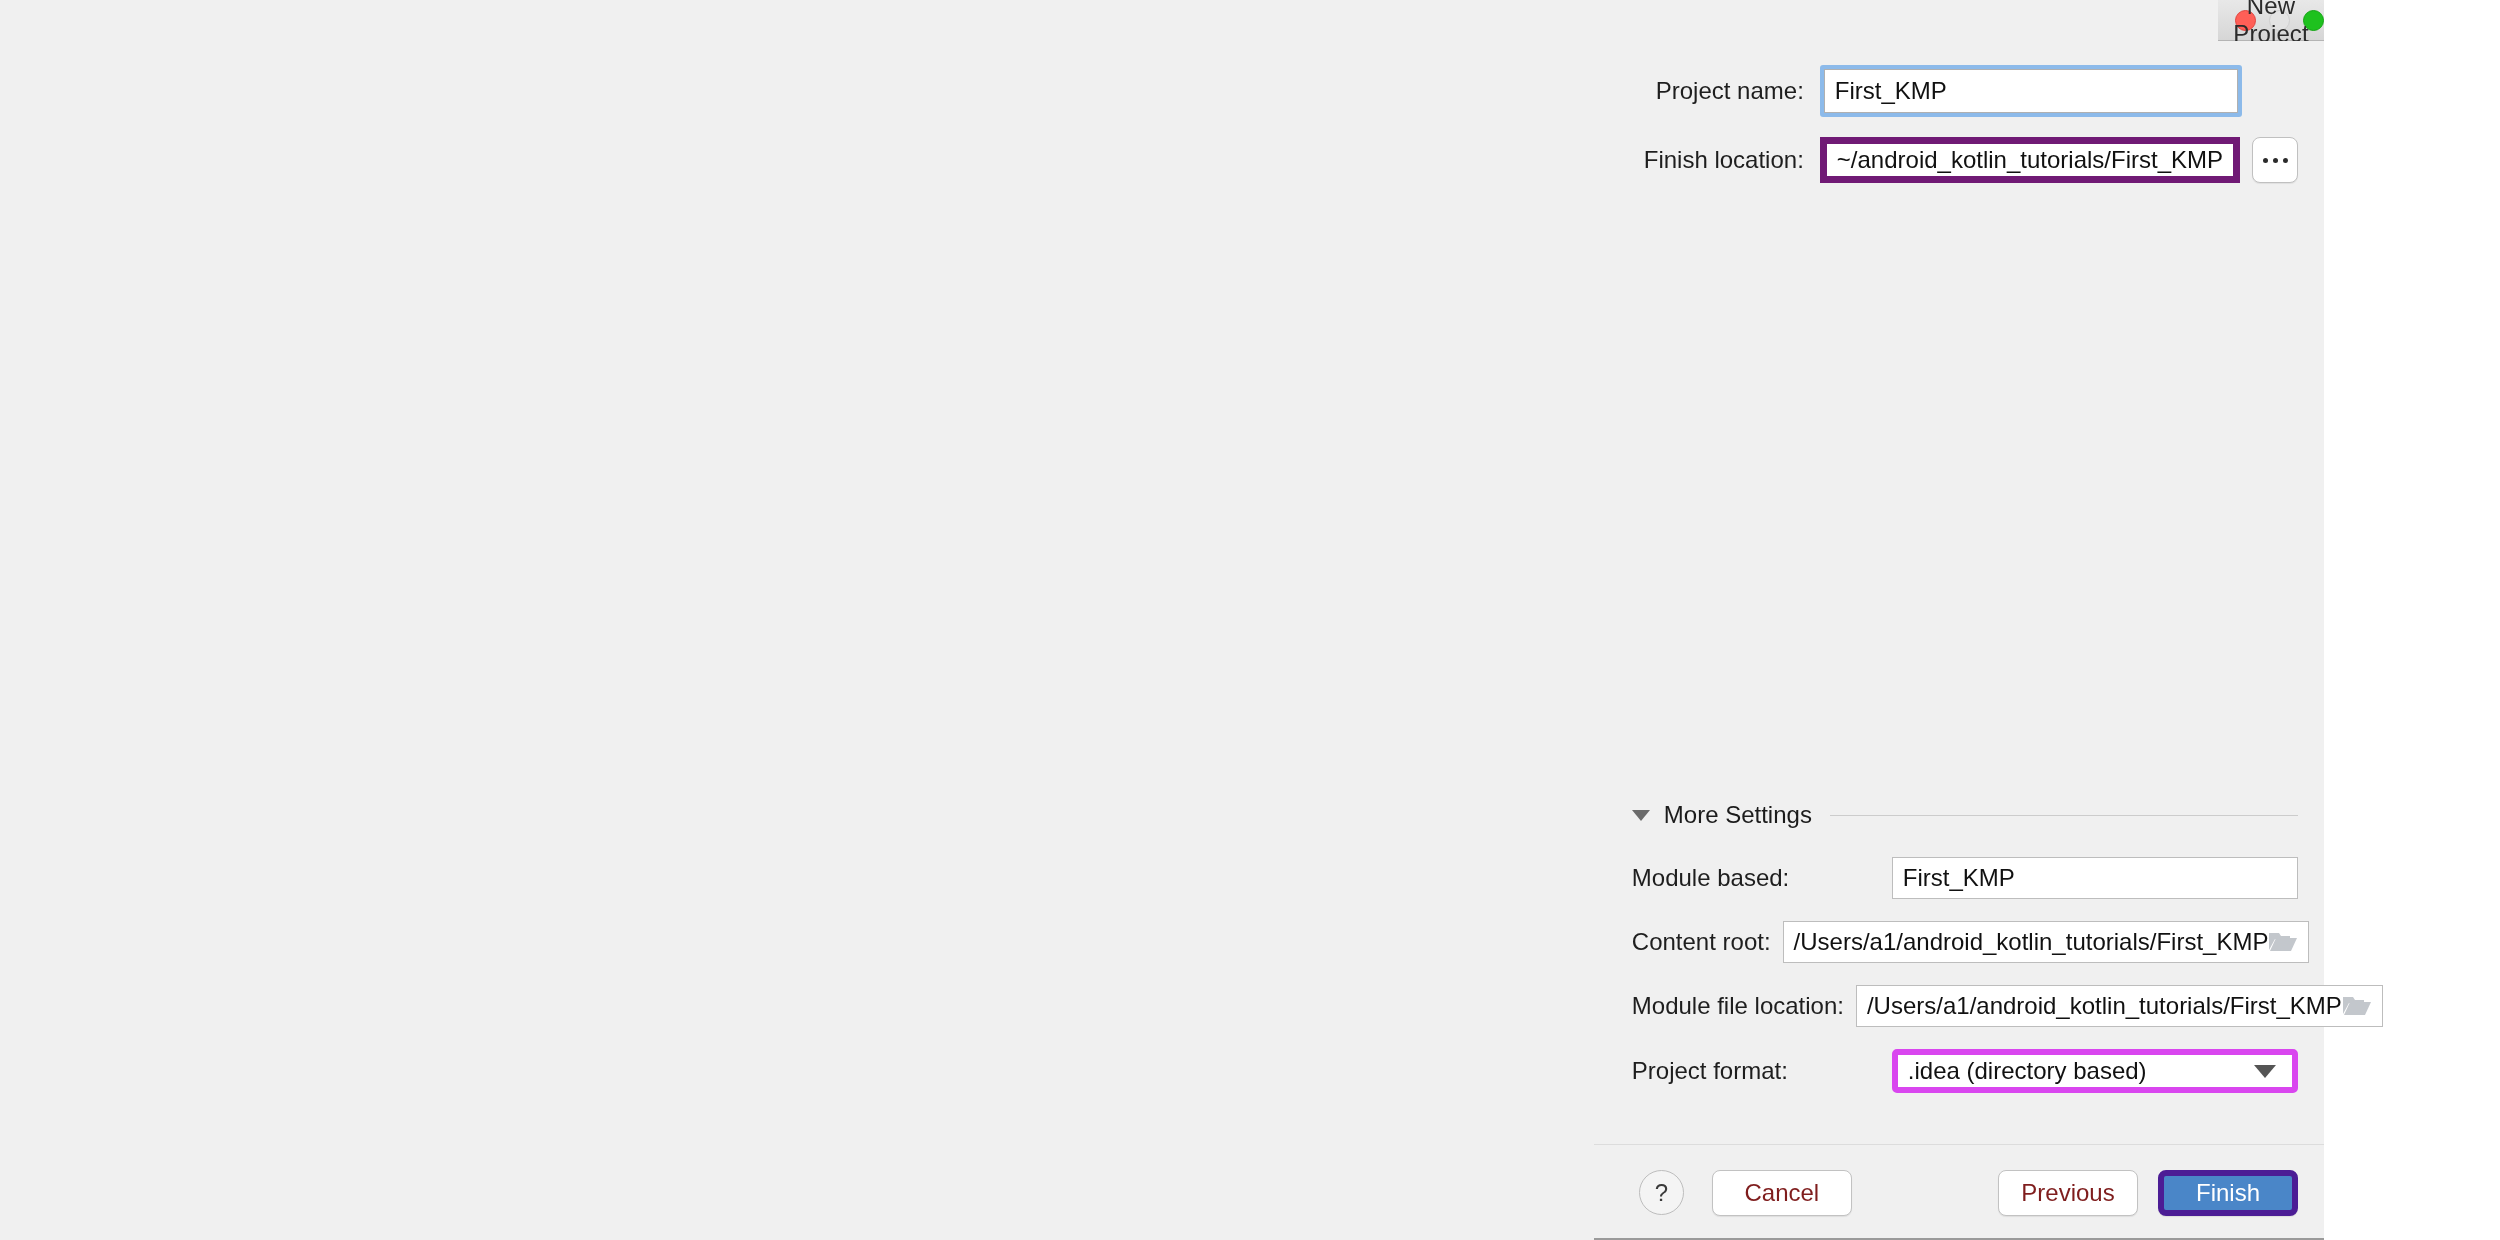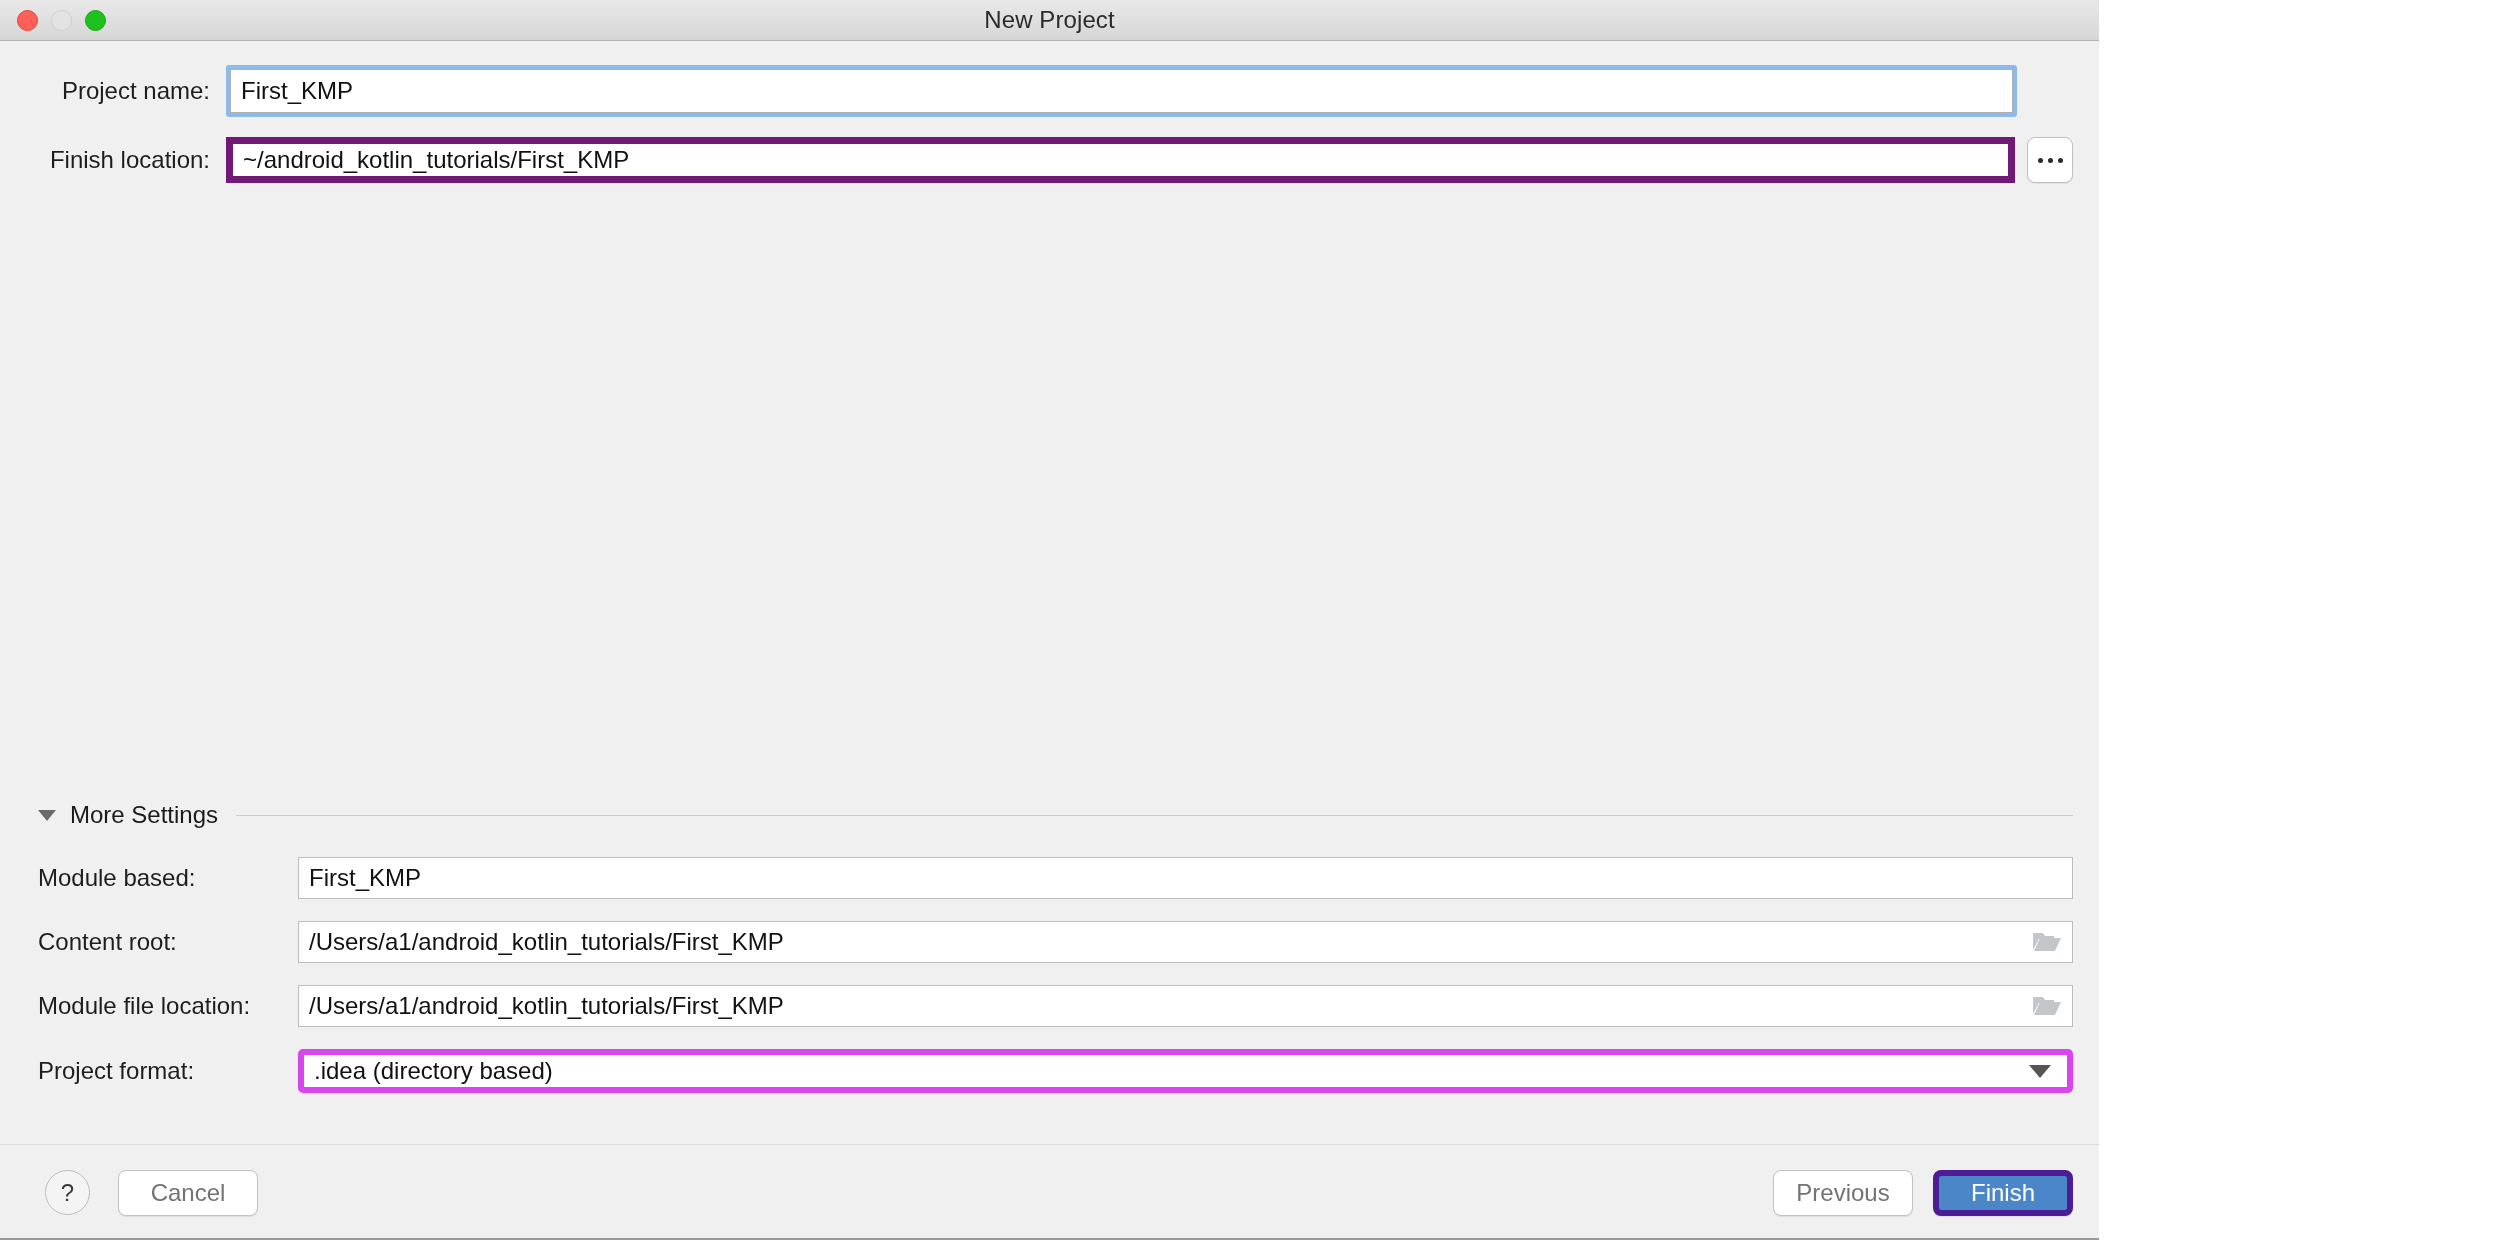--- a/index.html
+++ b/index.html
@@ -8,26 +8,27 @@
     width: 2500px;
     height: 1240px;
     overflow: hidden;
     background: #ffffff;
     font-family: "Liberation Sans", sans-serif;
   }
 
   .window {
     position: absolute;
     left: 0; top: 0;
-    width: 2099px;
+    width: 2324px;
     height: 1240px;
     background: #f0f0f0;
     display: flex;
     flex-direction: column;
     box-sizing: border-box;
+    align-items: flex-end;
   }
 
   
   .titlebar {
     position: relative;
     height: 40px;
     min-height: 40px;
     background: linear-gradient(to bottom, #e8e8e8 0%, #d6d6d6 100%);
     border-bottom: 1px solid #b4b4b4;
     display: flex;
@@ -239,21 +240,21 @@
     margin-left: 19px;
     cursor: default;
   }
   .btn {
     min-width: 140px;
     height: 46px;
     border-radius: 8px;
     border: 1px solid #c2c2c2;
     background: #ffffff;
     font-size: 24px;
-    color: #737373;
+    color: #7f1d1d;
     display: flex;
     align-items: center;
     justify-content: center;
     box-shadow: 0 1px 1px rgba(0,0,0,0.08);
     cursor: default;
     padding: 0 22px;
     box-sizing: border-box;
   }
   .btn.cancel { margin-left: 28px; }
   .btn.primary {

